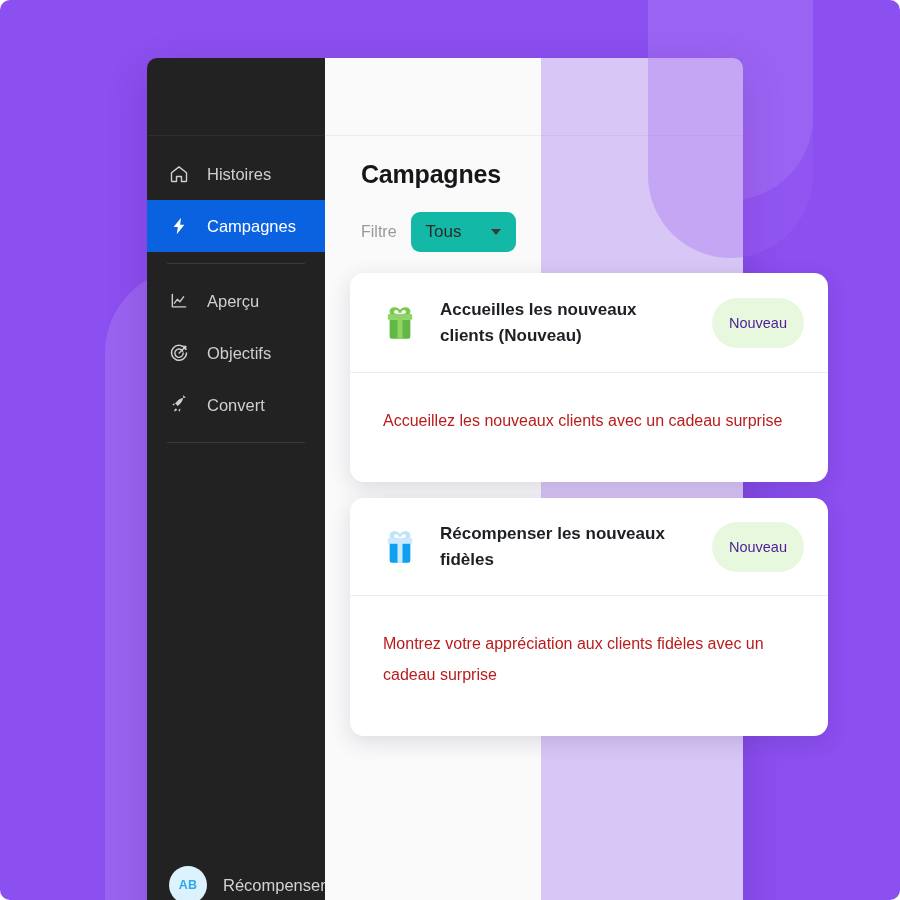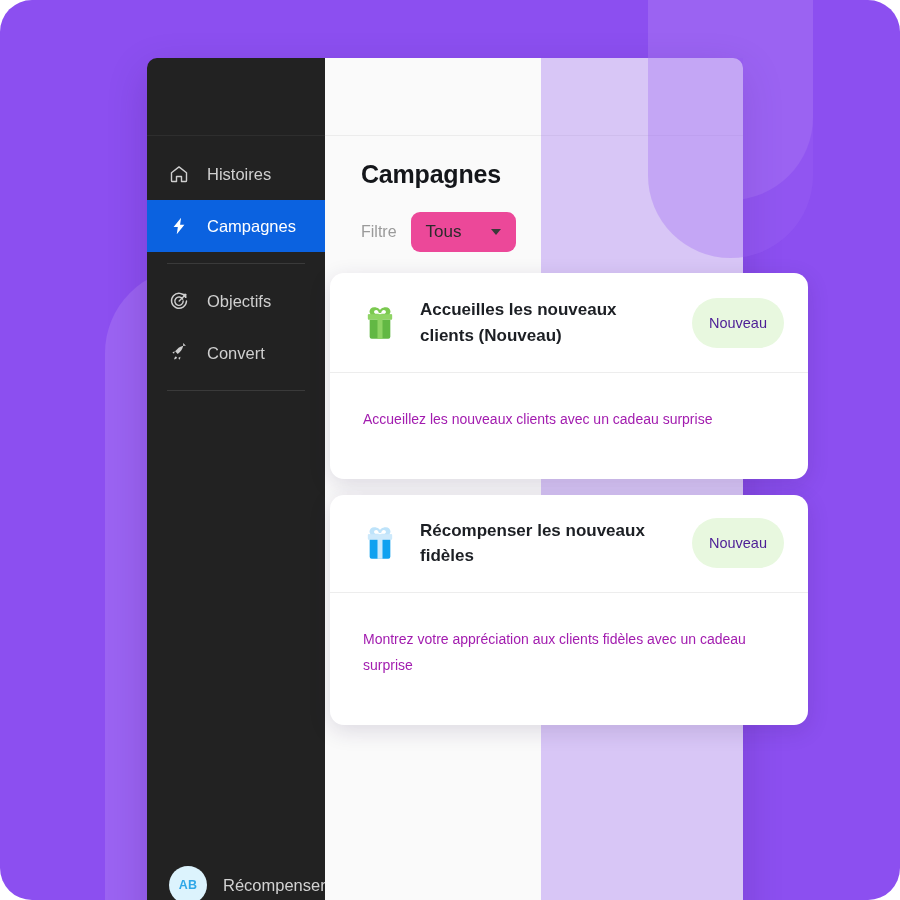--- a/index.html
+++ b/index.html
@@ -7,21 +7,21 @@
   html, body {
     width: 900px; height: 900px;
     overflow: hidden;
     font-family: "Liberation Sans", sans-serif;
   }
 
   #stage {
     position: relative;
     width: 900px; height: 900px;
     background: #8C4FF0;
-    border-radius: 32px;
+    border-radius: 10px;
     overflow: hidden;
   }
 
   
   .deco { position: absolute; }
 
   #deco-left {
     left: 105px; top: 268px;
     width: 170px; height: 700px;
     background: #9B63F2;
@@ -127,41 +127,41 @@
   }
 
   #filter-row {
     display: flex;
     align-items: center;
     gap: 14px;
     margin: 23px 0 0 36px;
   }
   #filter-label { color: #9a9a9a; font-size: 16px; }
   #filter-select {
-    background: #ec4899;
+    background: #14b8a6;
     border-radius: 9px;
     height: 40px;
     padding: 0 15px;
     display: flex;
     align-items: center;
     gap: 30px;
     cursor: pointer;
   }
   #filter-value { font-size: 17px; color: #2b2b2b; }
   .caret {
     width: 0; height: 0;
     border-left: 5px solid transparent;
     border-right: 5px solid transparent;
     border-top: 6px solid #3a3a3a;
   }
 
   
   #cards {
     position: absolute;
-    left: 330px; top: 273px;
+    left: 350px; top: 273px;
     width: 478px;
   }
   .card {
     background: #ffffff;
     border-radius: 14px;
     box-shadow: 0 6px 22px rgba(45,20,80,0.14);
     overflow: hidden;
     margin-bottom: 16px;
     cursor: pointer;
   }
@@ -187,23 +187,23 @@
     flex: none;
     background: #E8F8DF;
     color: #4c1d95;
     font-size: 14.5px;
     border-radius: 999px;
     padding: 17px 17px;
     white-space: nowrap;
   }
   .card-body {
     padding: 33px 30px 46px 33px;
-    font-size: 14px;
+    font-size: 16px;
     line-height: 1.9;
-    color: #a21caf;
+    color: #b91c1c;
   }
 
   
   #overlay-stripe {
     position: absolute;
     left: 541px; top: 58px;
     width: 202px; height: 842px;
     background: rgba(139,79,240,0.30);
     pointer-events: none;
   }
@@ -246,20 +246,29 @@
           <span class="nav-ico">
             <svg viewBox="0 0 24 24" fill="currentColor">
               <path d="M14.5 2 5.5 13.2h5.1L9.3 22l9.2-11.4h-5.2z"></path>
             </svg>
           </span>
           <span class="nav-label">Campagnes</span>
         </div>
 
         <div class="nav-divider"></div>
 
+        <div class="nav-item">
+          <span class="nav-ico">
+            <svg viewBox="0 0 24 24" fill="none" stroke="currentColor" stroke-width="1.7" stroke-linecap="round" stroke-linejoin="round">
+              <path d="M4 4v15h16"></path>
+              <path d="M6.5 14.5 10 10l3 3 4.5-6"></path>
+            </svg>
+          </span>
+          <span class="nav-label">Aperçu</span>
+        </div>
 
         <div class="nav-item">
           <span class="nav-ico">
             <svg viewBox="0 0 24 24" fill="none" stroke="currentColor" stroke-width="1.7" stroke-linecap="round" stroke-linejoin="round">
               <path d="M20 7.6A9 9 0 1 0 21 12"></path>
               <path d="M16.4 9.8A5 5 0 1 0 17 12"></path>
               <path d="M12.2 11.9 20 4.2"></path>
               <path d="M16.6 4.1 20 4.2l.1 3.4"></path>
             </svg>
           </span>

